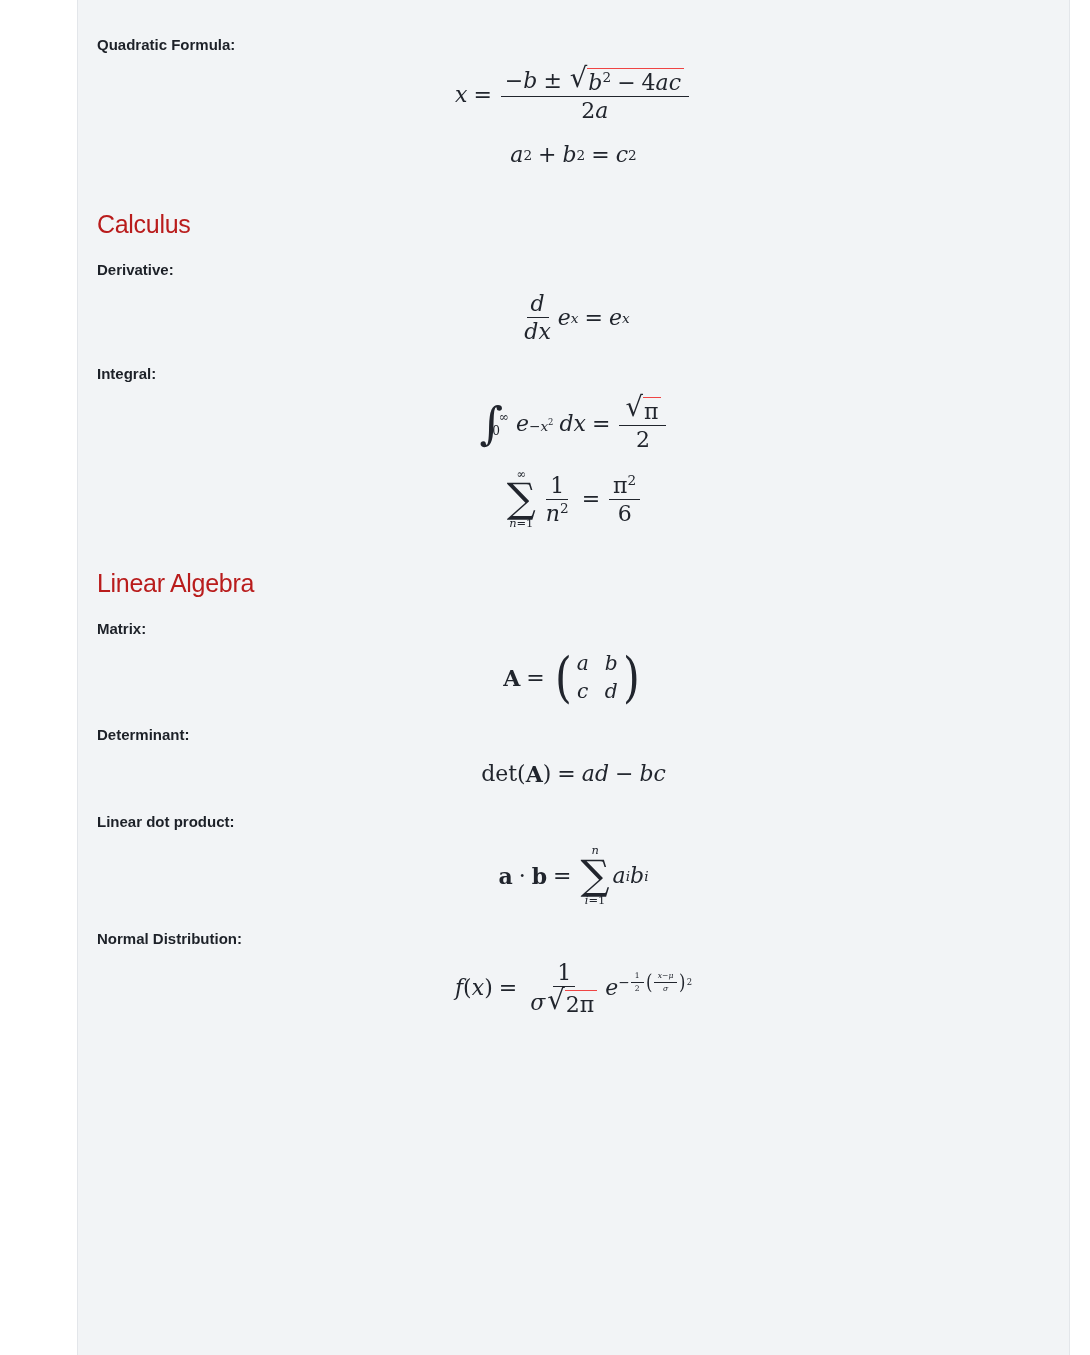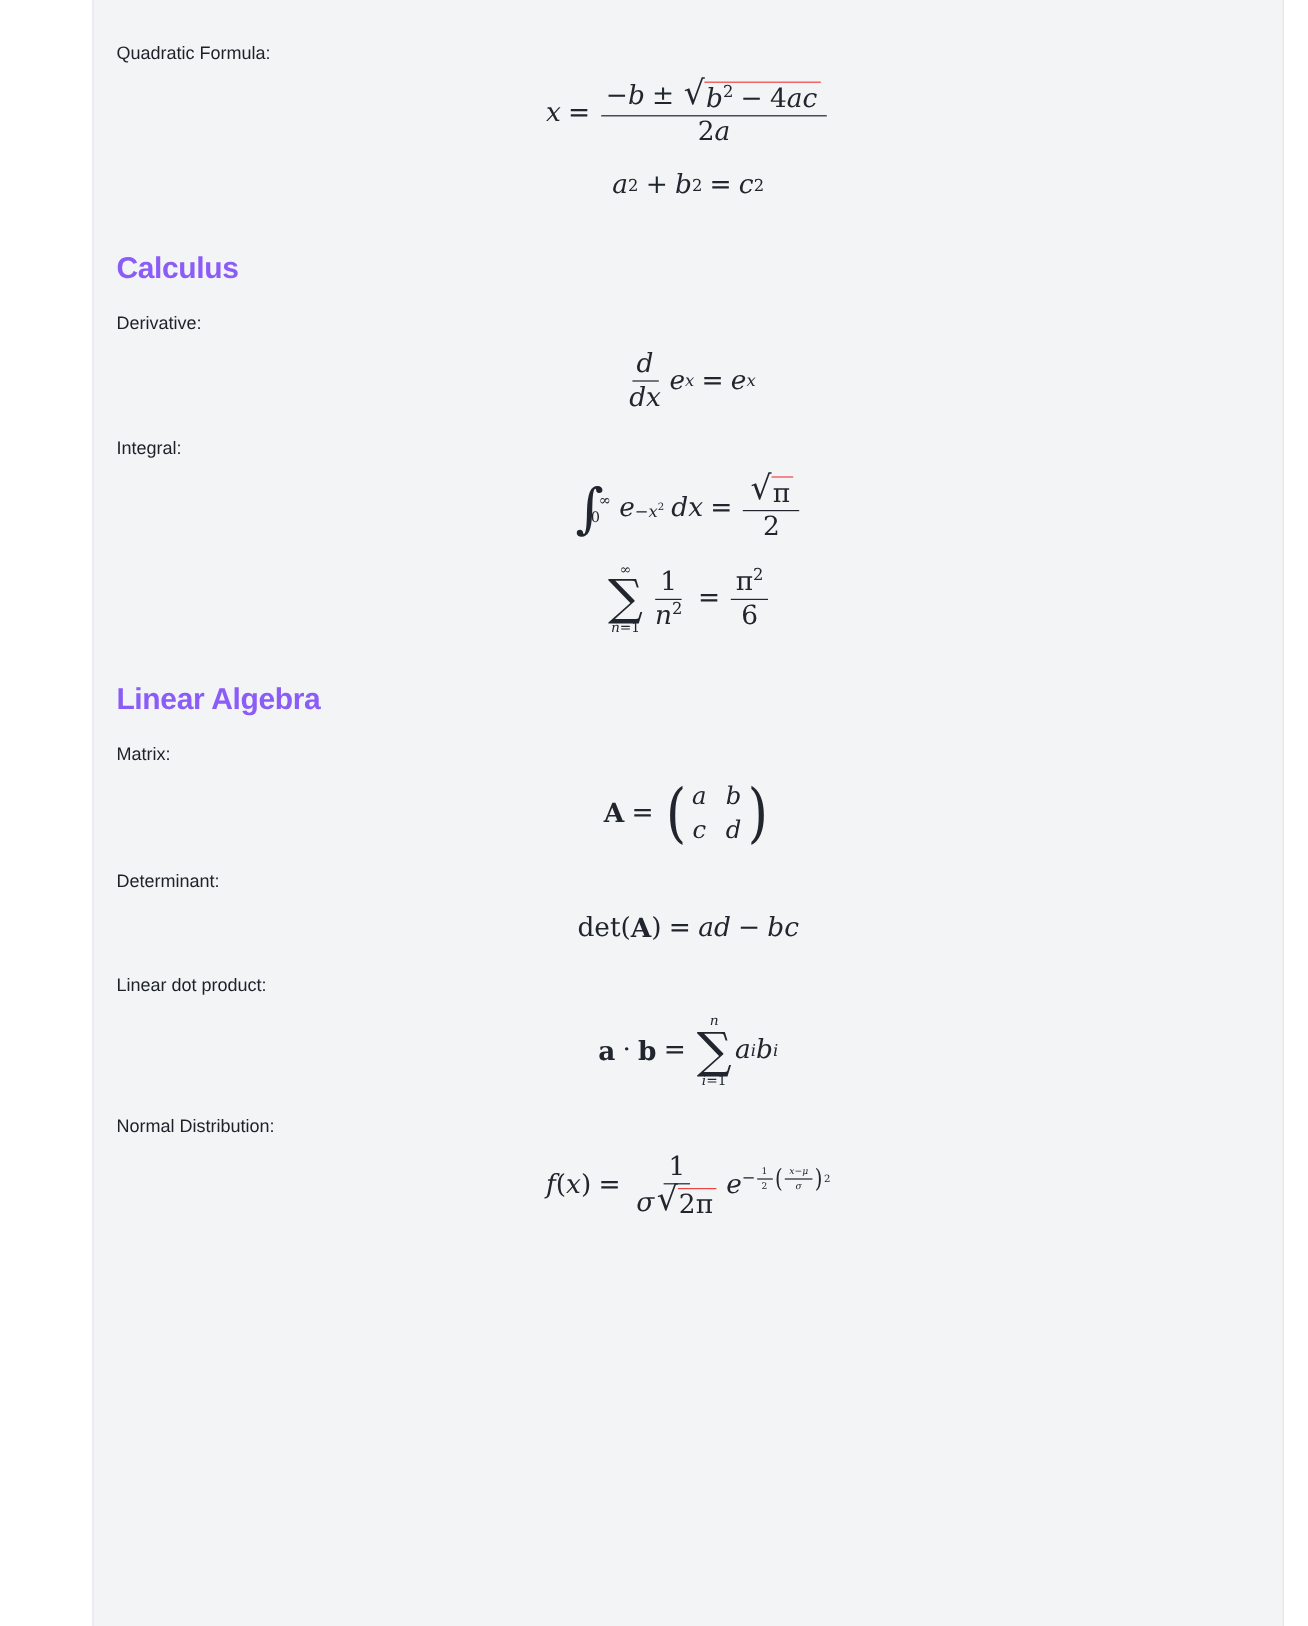--- a/index.html
+++ b/index.html
@@ -36,31 +36,31 @@
   }
 
   .doc-body {
     padding-top: 14px;
   }
 
   
   .section-heading {
     font-family: "Liberation Sans", sans-serif;
     font-size: 25px;
-    font-weight: bold;
-    color: #8b5cf6;
+    font-weight: normal;
+    color: #b91c1c;
     letter-spacing: -0.3px;
     margin: 38px 0 14px 0;
     padding-left: 1px;
   }
 
   .formula-label {
     font-family: "Liberation Sans", sans-serif;
     font-size: 15px;
-    font-weight: normal;
+    font-weight: bold;
     color: #1d2128;
     margin: 22px 0 0 1px;
   }
 
   .formula-block {
     display: flex;
     justify-content: center;
     align-items: center;
     margin: 14px 0 16px 0;
     min-height: 34px;

